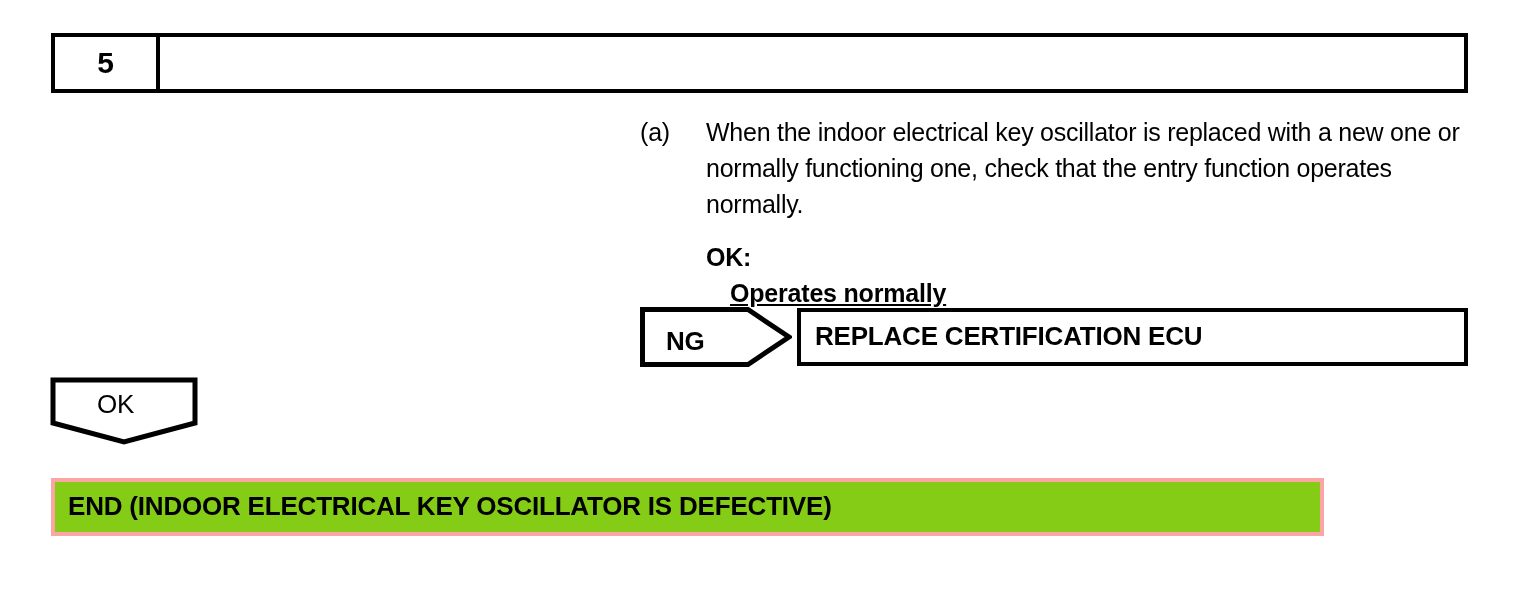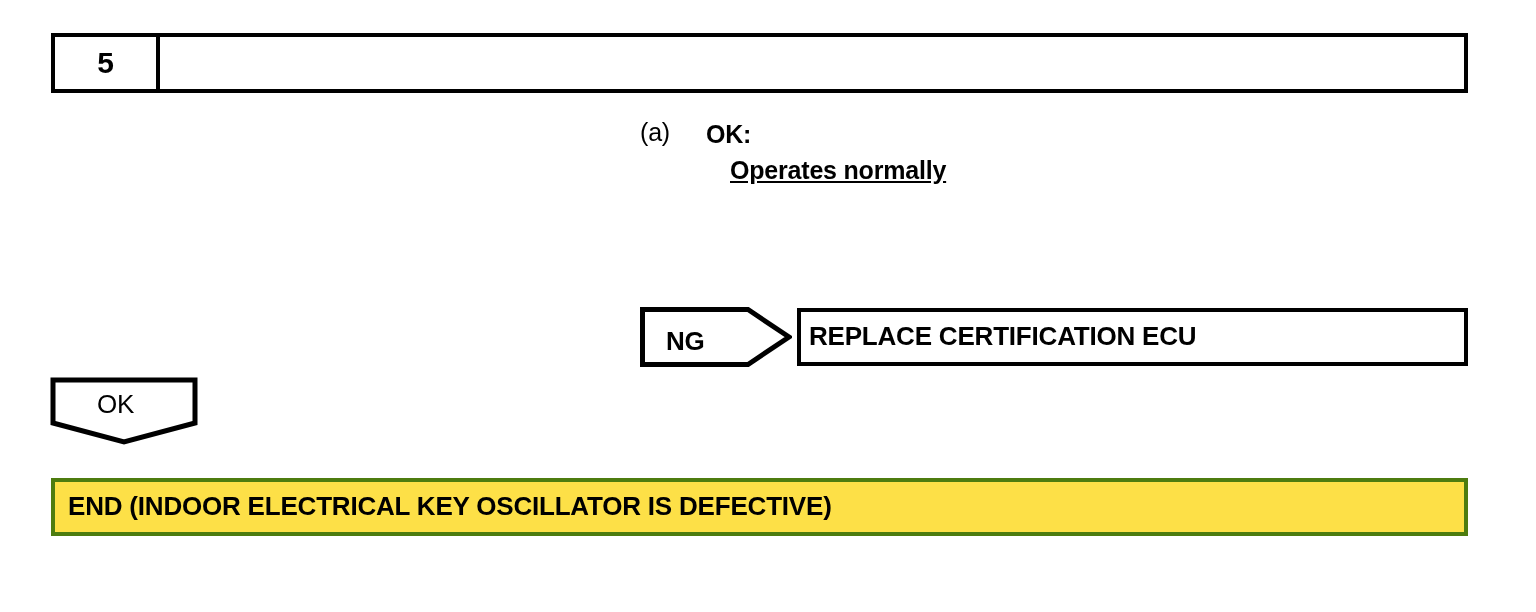--- a/index.html
+++ b/index.html
@@ -90,21 +90,21 @@
     font-size: 25px;
     line-height: 36px;
     letter-spacing: -0.25px;
     max-width: 762px;
   }
   .proc-ok-label {
     font-size: 25px;
     font-weight: bold;
     line-height: 36px;
     letter-spacing: -0.2px;
-    margin-top: 2px;
+    margin-top: 17px;
   }
   .proc-ok-value {
     font-size: 25px;
     font-weight: bold;
     line-height: 36px;
     letter-spacing: -0.2px;
     padding-left: 24px;
     text-decoration: underline;
   }
 
@@ -138,21 +138,21 @@
     position: absolute;
     left: 797px;
     top: 308px;
     width: 671px;
     height: 58px;
     box-sizing: border-box;
     border: 4px solid #000;
     background: #fff;
     display: flex;
     align-items: center;
-    padding-left: 8px;
+    padding-left: 14px;
   }
   .result-box-text {
     font-size: 26px;
     font-weight: bold;
     letter-spacing: -0.2px;
     line-height: 1.05;
     white-space: nowrap;
   }
 
   
@@ -178,25 +178,25 @@
     font-weight: normal;
     letter-spacing: -0.3px;
     line-height: 1;
   }
 
   
   .end-box {
     position: absolute;
     left: 51px;
     top: 478px;
-    width: 1417px;
+    width: 1273px;
     height: 58px;
     box-sizing: border-box;
-    border: 4px solid #4d7c0f;
-    background: #fde047;
+    border: 4px solid #fca5a5;
+    background: #84cc16;
     display: flex;
     align-items: center;
     padding-left: 13px;
   }
   .end-box-text {
     font-size: 26px;
     font-weight: bold;
     letter-spacing: -0.2px;
     line-height: 1.05;
     white-space: nowrap;
@@ -210,20 +210,21 @@
   <div class="step-header">
     <div class="step-number-cell">
       <span class="step-number-text">5</span>
     </div>
   </div>
 
   <div class="procedure">
     <div class="proc-row">
       <div class="proc-marker">(a)</div>
       <div class="proc-body">
+        <div class="proc-text">When the indoor electrical key oscillator is replaced with a new one or normally functioning one, check that the entry function operates normally.</div>
         <div class="proc-ok-label">OK:</div>
         <div class="proc-ok-value">Operates normally</div>
       </div>
     </div>
   </div>
 
   <div class="ng-connector">
     <svg width="152" height="60" viewBox="0 0 152 60" xmlns="http://www.w3.org/2000/svg">
       <path d="M 2.5 2.5 L 108 2.5 L 149 30 L 108 57.5 L 2.5 57.5 Z" fill="#ffffff" stroke="#000000" stroke-width="5" stroke-linejoin="miter"></path>
     </svg>

